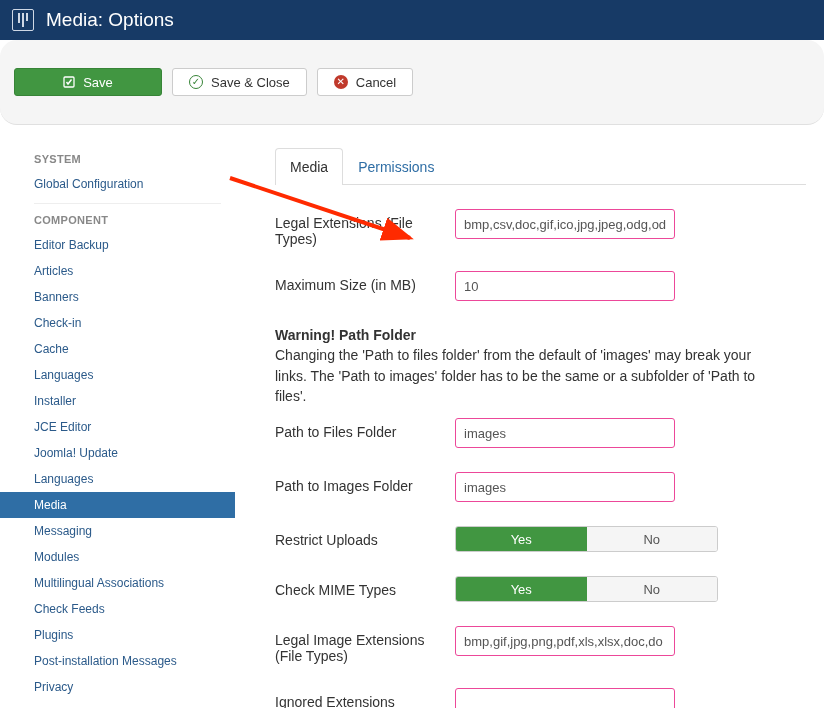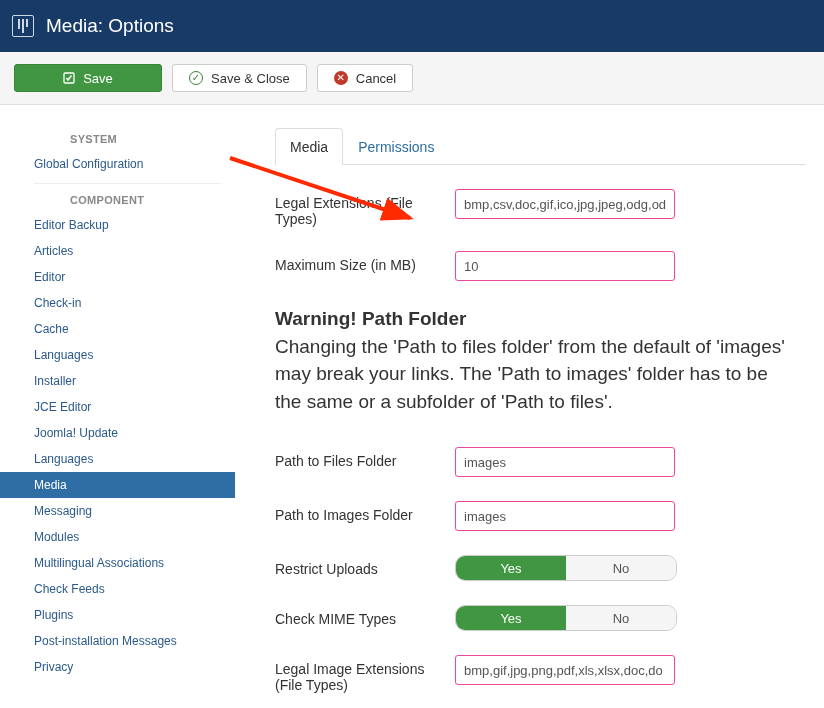--- a/index.html
+++ b/index.html
@@ -1,48 +1,48 @@
 <!DOCTYPE html>
 <html><head>
 <meta charset="utf-8">
 <style>
   * { box-sizing: border-box; margin: 0; padding: 0; }
   body { font-family: -apple-system, BlinkMacSystemFont, "Segoe UI", Helvetica, Arial, sans-serif; font-size: 13px; color: #333; background: #fff; width: 824px; }
-  .header { background: #173a66; color: #fff; height: 52px; display: flex; align-items: center; padding: 0 12px; }
+  .header { background: #173a66; color: #fff; height: 40px; display: flex; align-items: center; padding: 0 12px; }
   .header-icon { width: 22px; height: 22px; border: 1.5px solid #cfd8e5; border-radius: 2px; display: flex; align-items: center; justify-content: center; margin-right: 12px; }
   .header-icon-bars { display: flex; gap: 2px; }
   .header-icon-bars span { display: block; width: 2px; background: #cfd8e5; }
   .header-icon-bars span:nth-child(1){height:10px;}
   .header-icon-bars span:nth-child(2){height:14px;}
   .header-icon-bars span:nth-child(3){height:8px;}
   .header-title { font-size: 19px; font-weight: 400; }
-  .toolbar { background: #f5f5f5; border-bottom: 1px solid #e0e0e0; padding: 12px 14px; display: flex; gap: 10px; }
+  .toolbar { background: #f5f5f5; border-bottom: 1px solid #e0e0e0; padding: 28px 14px; display: flex; gap: 10px; border-radius: 17px; }
   .btn { display: inline-flex; align-items: center; justify-content: center; gap: 8px; height: 28px; padding: 0 16px; border-radius: 3px; font-size: 13px; cursor: pointer; border: 1px solid #ccc; background: #fff; color: #333; }
   .btn-green { background: #419641; border-color: #378437; color: #fff; min-width: 148px; }
   .btn-icon { display: inline-flex; align-items: center; justify-content: center; }
   .icon-check { width:14px; height:14px; border:1.5px solid #378437; border-radius:50%; display:flex; align-items:center; justify-content:center; color:#378437; font-size:10px; line-height:1; }
   .icon-cancel { width:14px; height:14px; border-radius:50%; background:#c0392b; color:#fff; display:flex; align-items:center; justify-content:center; font-size:10px; line-height:1; }
   .layout { display: flex; }
   .sidebar { width: 235px; padding: 18px 0 18px 0; flex-shrink:0; }
   .side-section { padding: 0 0 4px 0; }
-  .side-heading { font-size: 11px; font-weight: 700; color: #888; letter-spacing: .3px; padding: 10px 14px 6px 34px; margin-left: 36px; }
+  .side-heading { font-size: 11px; font-weight: 700; color: #888; letter-spacing: .3px; padding: 10px 14px 6px 34px; }
   .side-item { display:block; padding: 6px 14px 6px 34px; font-size: 12px; color: #2b5a8a; cursor: pointer; }
   .side-item.active { background: #2f6ea5; color: #fff; }
   .side-divider { border-top:1px solid #eee; margin: 6px 14px 0 34px; }
   .main { flex:1; padding: 22px 18px 0 40px; position:relative; }
   .tabs { display:flex; border-bottom: 1px solid #ddd; margin-bottom: 24px; }
   .tab { padding: 10px 14px 10px; font-size: 14px; color: #2f6ea5; cursor:pointer; border:1px solid transparent; border-bottom:none; border-radius:4px 4px 0 0; position:relative; top:1px; background:transparent; }
   .tab.active { color:#333; border-color:#ddd; background:#fff; }
   .form-row { display:flex; align-items:flex-start; margin-bottom: 24px; }
   .form-label { width: 180px; font-size: 14px; color:#333; padding-top:6px; padding-right:10px; }
   .form-control { flex:0 0 auto; }
   .text-input { width: 220px; height: 30px; border:1px solid #ec4899; border-radius:3px; padding: 0 8px; font-size: 13px; color:#555; }
-  .warning-block { margin-bottom: 32px; font-size:19px; line-height:1.45; color:#333; max-width:510px; }
+  .warning-block { margin-bottom: 12px; font-size:14px; line-height:1.45; color:#333; max-width:510px; }
   .warning-block b { font-weight:600; }
-  .toggle { display:flex; width:222px; height:26px; border:1px solid #ccc; border-radius:10px; overflow:hidden; }
+  .toggle { display:flex; width:263px; height:26px; border:1px solid #ccc; border-radius:3px; overflow:hidden; }
   .toggle-opt { flex:1; display:flex; align-items:center; justify-content:center; font-size:13px; cursor:pointer; background:#f5f5f5; color:#555; }
   .toggle-opt.on { background:#419641; color:#fff; }
   
   .arrow-svg { position:absolute; left: -20px; top: 45px; pointer-events:none; }
 </style>
 </head>
 <body>
 
 <div class="header">
   <div class="header-icon">
@@ -81,21 +81,21 @@
     <div class="side-section">
       <div class="side-heading">SYSTEM</div>
       <div id="sys-items">
           <a class="side-item">Global Configuration</a>
         </div>
       <div class="side-divider"></div>
       <div class="side-heading">COMPONENT</div>
       <div id="comp-items">
           <a class="side-item">Editor Backup</a>
           <a class="side-item">Articles</a>
-          <a class="side-item">Editor</a>
+          <a class="side-item">Banners</a>
           <a class="side-item">Check-in</a>
           <a class="side-item">Cache</a>
           <a class="side-item">Languages</a>
           <a class="side-item">Installer</a>
           <a class="side-item">JCE Editor</a>
           <a class="side-item">Joomla! Update</a>
           <a class="side-item">Languages</a>
           <a class="side-item active">Media</a>
           <a class="side-item">Messaging</a>
           <a class="side-item">Modules</a>

